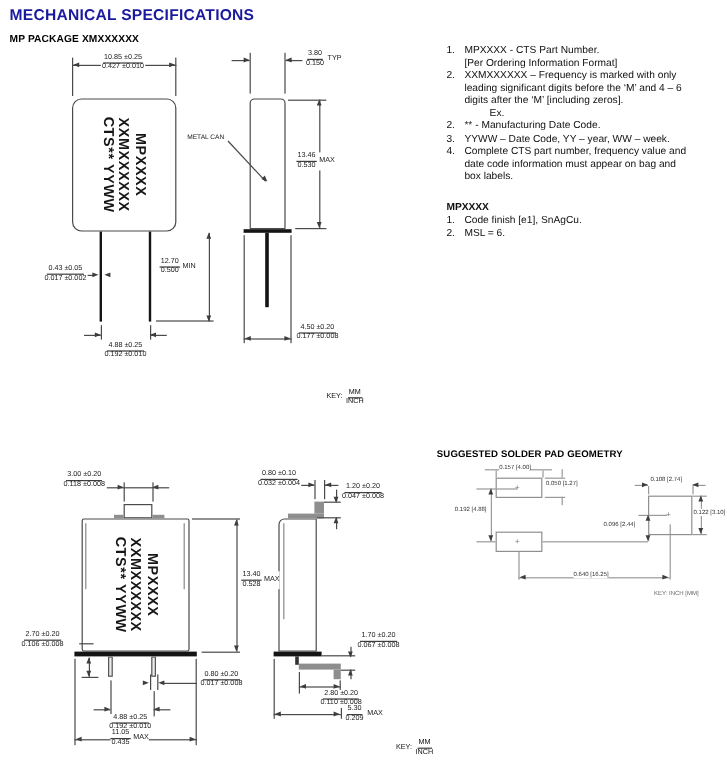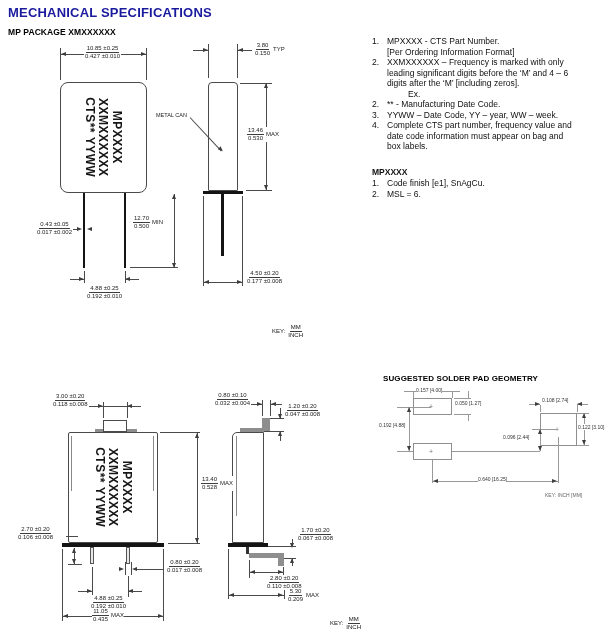--- a/index.html
+++ b/index.html
@@ -351,21 +351,21 @@
   </div>
 
   <div class="keyrow" style="left:330px;top:616px">
     <span>KEY:</span>
     <span class="stack">
       <span class="mm">MM</span>
       <span class="in">INCH</span>
     </span>
   </div>
 
-  <div class="h2" style="left:383px;top:374px;font-size:8px">SUGGESTED SOLDER PAD GEOMETRY</div>
+  <div class="h2" style="left:364px;top:374px;font-size:8px">SUGGESTED SOLDER PAD GEOMETRY</div>
   <div class="padbox" style="left:413px;top:398px;width:39px;height:17px"></div>
   <div class="padbox" style="left:413px;top:443px;width:39px;height:17px"></div>
   <div class="padbox" style="left:540px;top:413px;width:37px;height:33px"></div>
   <div class="cross" style="left:429px;top:403px">+</div>
   <div class="cross" style="left:429px;top:448px">+</div>
   <div class="cross" style="left:555px;top:426px">+</div>
 
   <i class="hl" style="left:404px;top:391px;width:56px;background:#999"></i>
   <i class="vl" style="left:413px;top:392px;height:6px;background:#999"></i>
   <i class="vl" style="left:452px;top:392px;height:6px;background:#999"></i>

